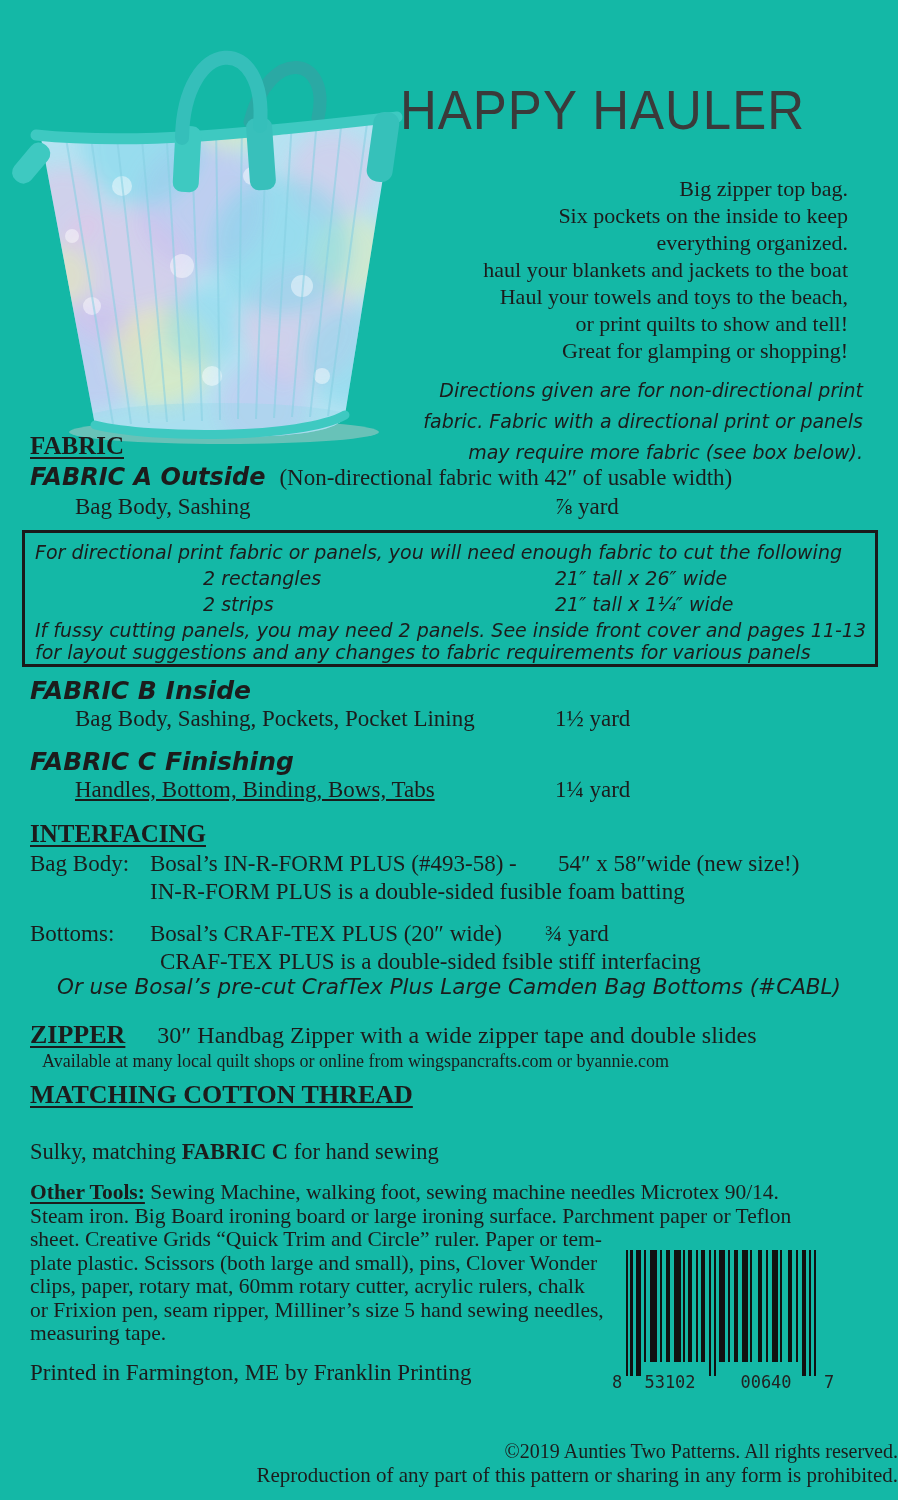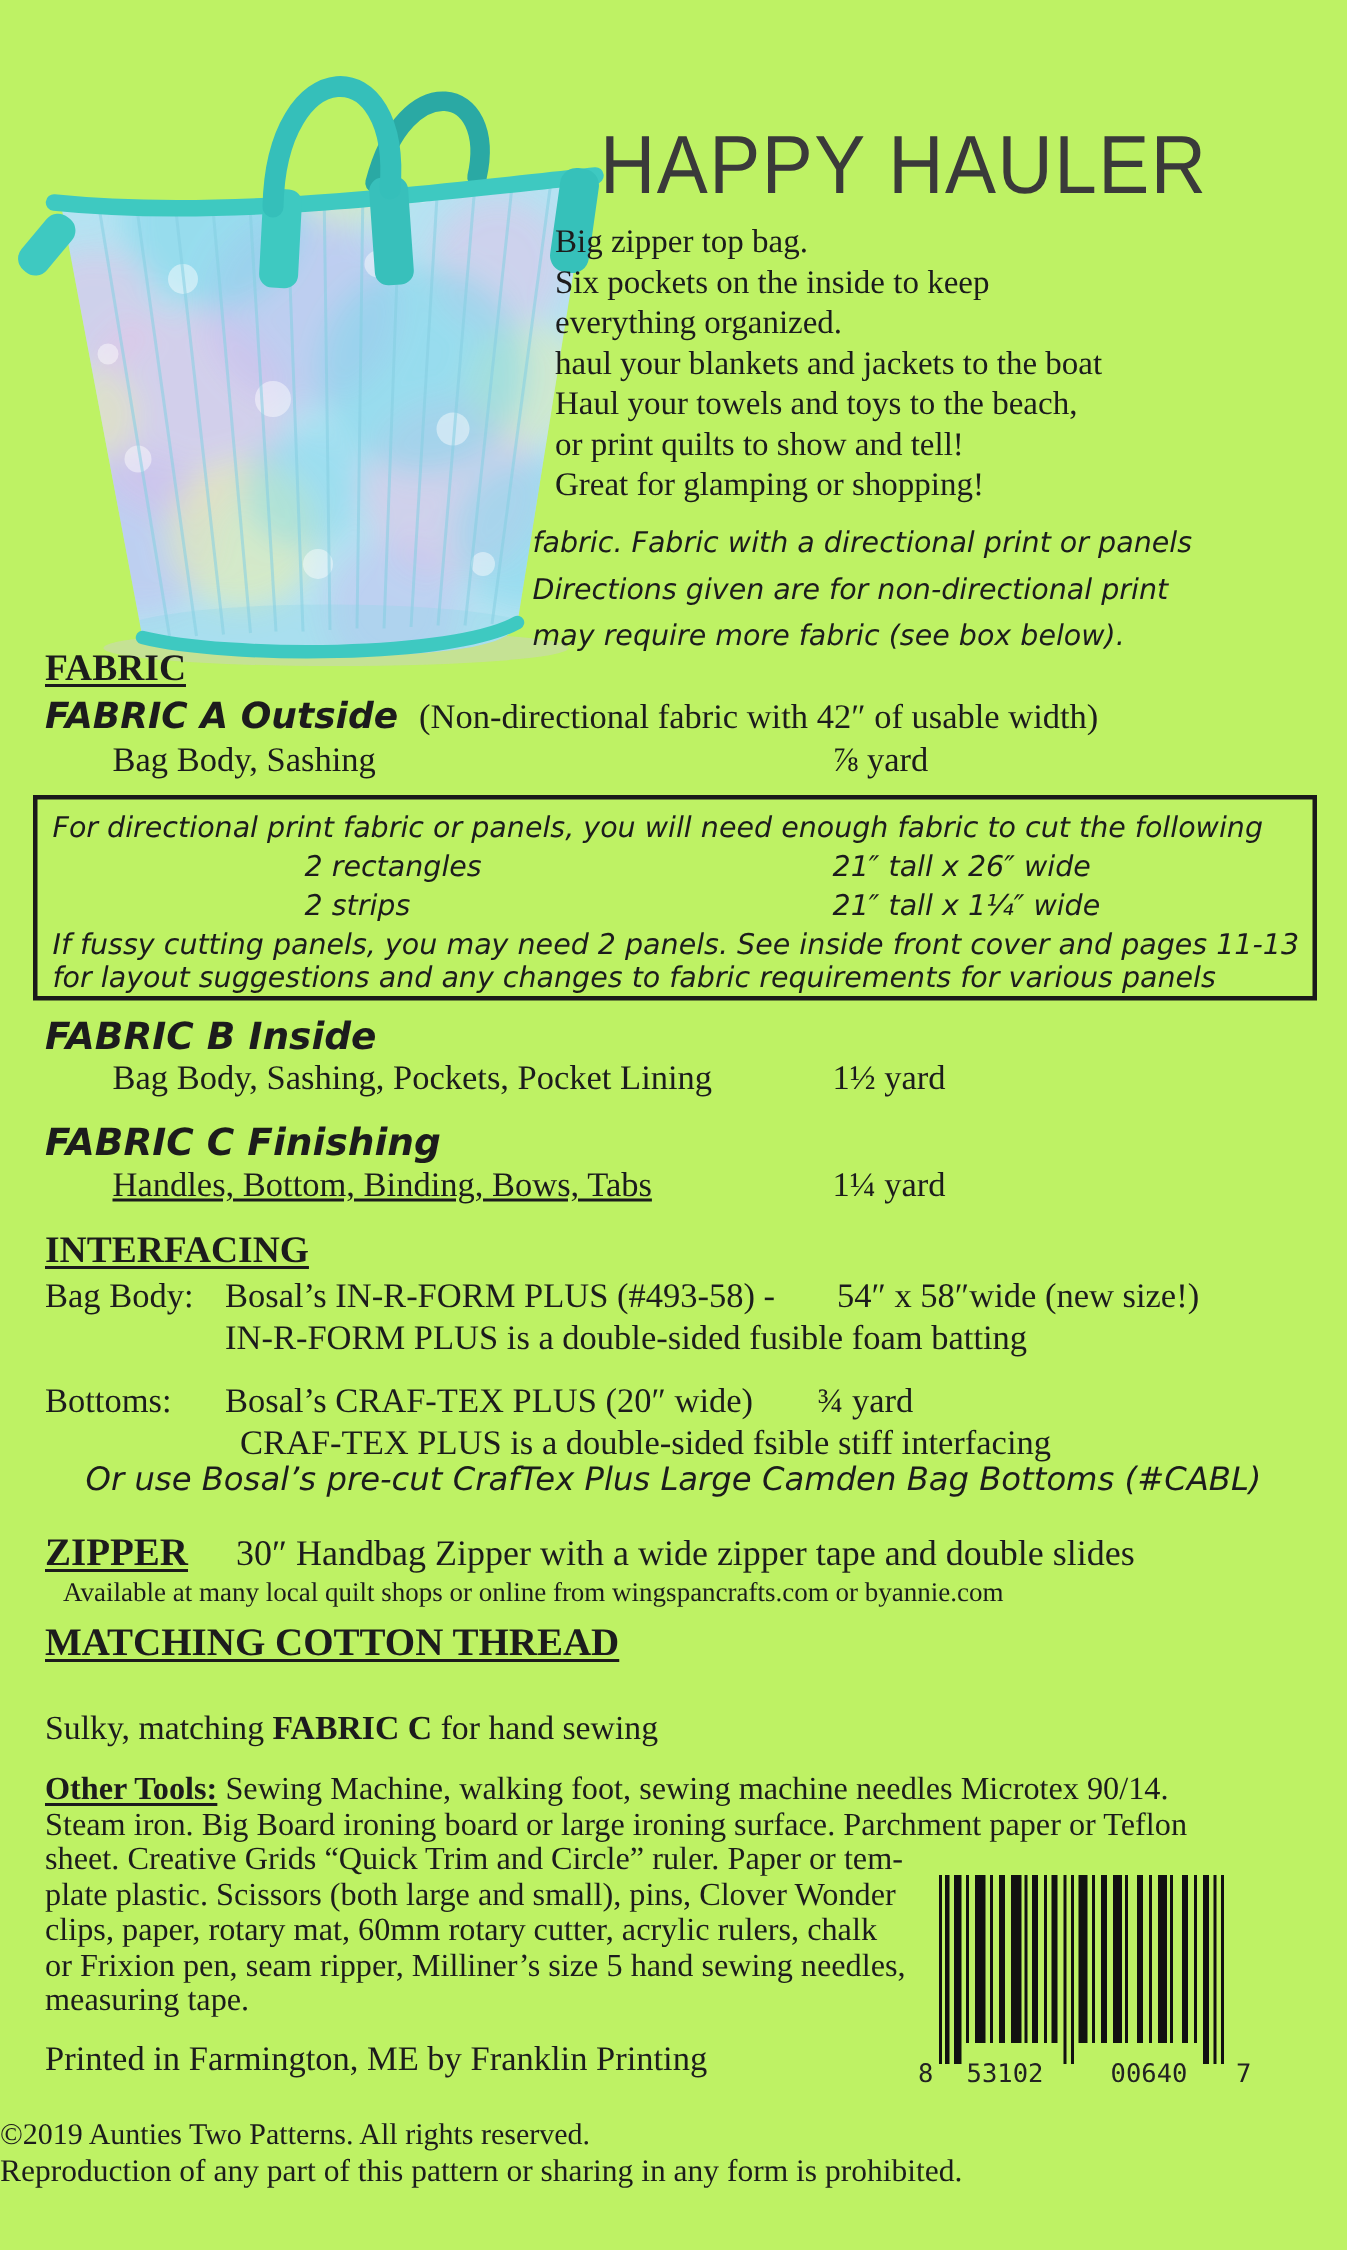--- a/index.html
+++ b/index.html
@@ -1,24 +1,24 @@
 <!DOCTYPE html>
 <html><head>
 <meta charset="utf-8">
 <style>
   html,body{margin:0;padding:0;background:#ffffff;}
-  .page{position:relative;width:898px;height:1500px;background:#bef264;overflow:hidden;
+  .page{position:relative;width:898px;height:1500px;background:#14b8a6;overflow:hidden;
         font-family:"Liberation Serif","DejaVu Serif",serif;color:#1c1c1c;}
   .abs{position:absolute;white-space:nowrap;}
   .serif{font-family:"Liberation Serif","DejaVu Serif",serif;}
   .comic{font-family:"DejaVu Sans","Liberation Sans",sans-serif;text-align:center;}
   .comic-h{font-family:"DejaVu Sans","Liberation Sans",sans-serif;font-weight:bold;font-style:italic;}
   .title{font-family:"Liberation Sans","DejaVu Sans",sans-serif;font-weight:100;
          font-size:51px;letter-spacing:1px;color:#3a3a3a;transform:scaleY(1.08);transform-origin:top left;}
-  .center{text-align:left;}
+  .center{text-align:right;margin-top:28px;}
   .underl{text-decoration:underline;text-decoration-thickness:2px;text-underline-offset:3px;}
   .sec-h{font-size:25px;font-weight:bold;}
   .body-t{font-size:23px;}
   .intro{font-size:22px;line-height:27px;}
   .note-i{font-style:italic;font-size:19px;line-height:31px;}
   .boxwrap{position:absolute;left:22px;top:530px;width:850px;height:131px;border:3px solid #1a1a1a;}
   .box-t{font-style:italic;font-size:19px;}
   .ot{font-size:21.5px;}
   .ql{stroke:#86cfe2;stroke-width:2;opacity:.55;}
   .bar{fill:#111;}
@@ -111,22 +111,22 @@
     <div>Big zipper top bag.</div>
     <div>Six pockets on the inside to keep</div>
     <div>everything organized.</div>
     <div>haul your blankets and jackets to the boat</div>
     <div>Haul your towels and toys to the beach,</div>
     <div>or print quilts to show and tell!</div>
     <div>Great for glamping or shopping!</div>
   </div>
 
   <div class="abs comic note-i center" style="left:355px;top:347px;width:508px;">
+    <div>Directions given are for non-directional print</div>
     <div>fabric. Fabric with a directional print or panels</div>
-    <div>Directions given are for non-directional print</div>
     <div>may require more fabric (see box below).</div>
   </div>
 
   <div class="abs sec-h underl" style="left:30px;top:432px;">FABRIC</div>
 
   <div class="abs" style="left:30px;top:463px;">
     <span class="comic-h" style="font-size:24px;">FABRIC A Outside</span>
     <span class="serif body-t" style="margin-left:10px;">(Non-directional fabric with 42″ of usable width)</span>
   </div>
   <div class="abs body-t" style="left:0;top:494px;width:898px;">

